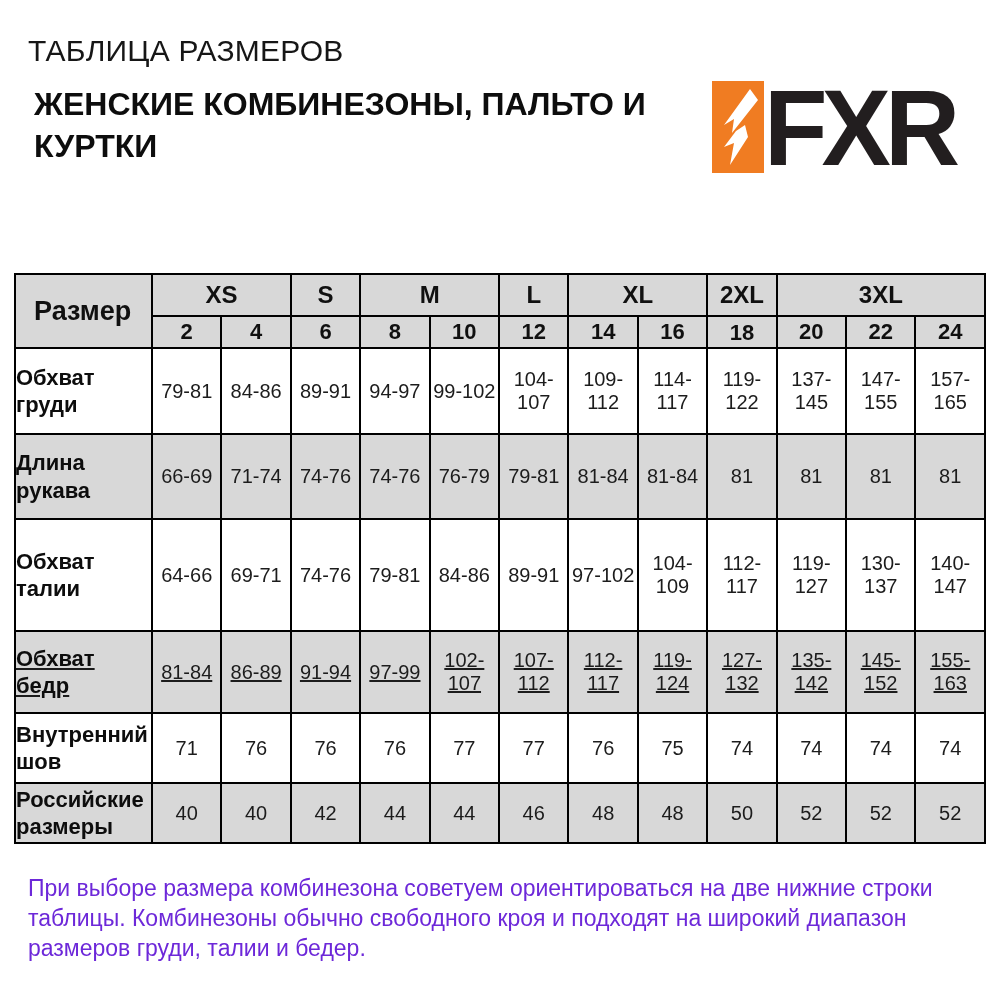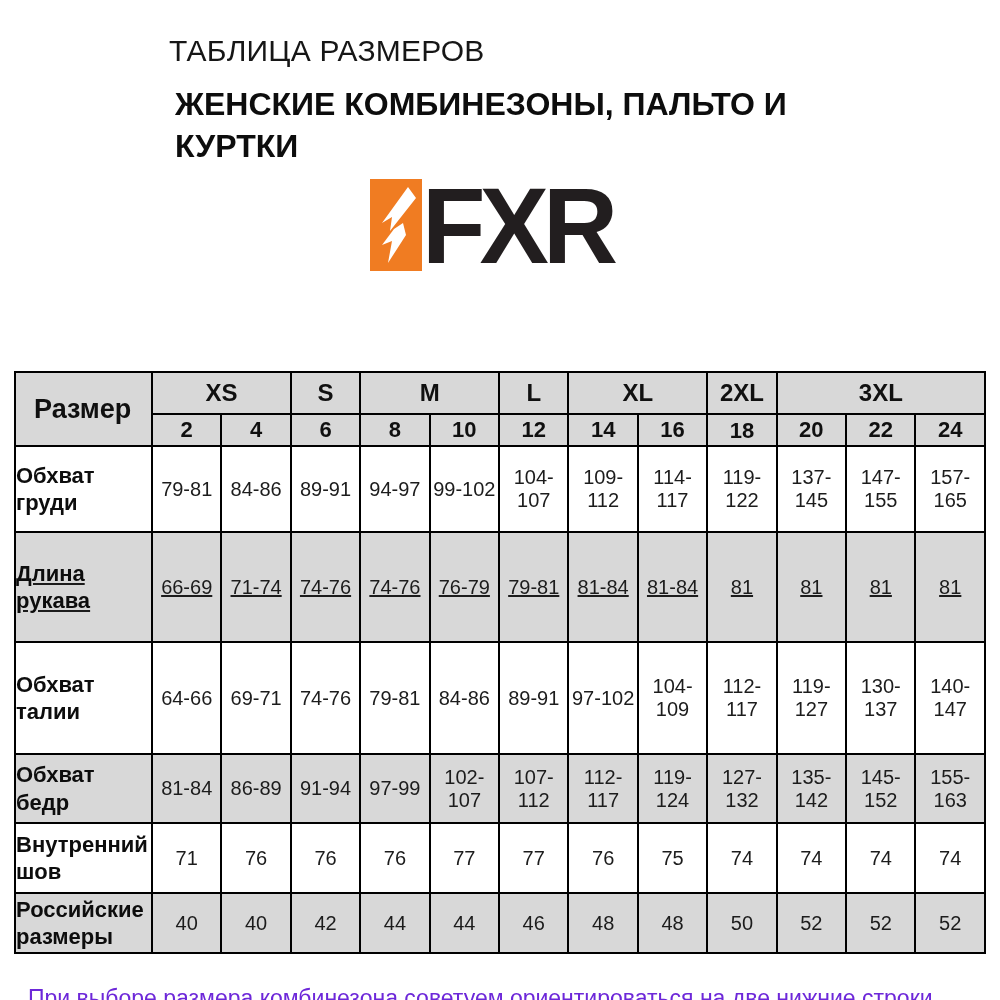--- a/index.html
+++ b/index.html
@@ -4,21 +4,21 @@
 <style>
   html,body{margin:0;padding:0;}
   body{
     width:1000px;height:1000px;background:#ffffff;
     font-family:"Liberation Sans","DejaVu Sans",sans-serif;
     color:#111111;overflow:hidden;
   }
   .page{padding:24px 14px 0 14px;box-sizing:border-box;}
 
   
-  .top{display:flex;justify-content:space-between;align-items:center;padding:0 14px;flex-direction:column;}
+  .top{display:flex;justify-content:space-between;align-items:flex-end;padding:0 14px;}
   .titles h1{
     font-size:30px;font-weight:400;margin:10px 0 16px 0;letter-spacing:0.2px;color:#161616;
   }
   .titles h2{
     font-size:32px;font-weight:700;margin:6px;max-width:650px;line-height:1.30;color:#0d0d0d;
   }
   .logo{display:flex;align-items:flex-start;margin-top:6px;margin-right:18px;}
   .logo-box{width:52px;height:92px;background:#f07c22;position:relative;flex:0 0 auto;}
   .logo-box svg{position:absolute;inset:0;}
   .logo-text{
@@ -126,21 +126,21 @@
           <td>94-97</td>
           <td>99-102</td>
           <td>104-107</td>
           <td>109-112</td>
           <td>114-117</td>
           <td>119-122</td>
           <td>137-145</td>
           <td>147-155</td>
           <td>157-165</td>
         </tr>
-        <tr class="stripe" style="height: 110px; text-decoration: underline;">
+        <tr class="stripe" style="height: 85px;">
           <th class="row-label">Длина рукава</th>
           <td>66-69</td>
           <td>71-74</td>
           <td>74-76</td>
           <td>74-76</td>
           <td>76-79</td>
           <td>79-81</td>
           <td>81-84</td>
           <td>81-84</td>
           <td>81</td>
@@ -156,21 +156,21 @@
           <td>79-81</td>
           <td>84-86</td>
           <td>89-91</td>
           <td>97-102</td>
           <td>104-109</td>
           <td>112-117</td>
           <td>119-127</td>
           <td>130-137</td>
           <td>140-147</td>
         </tr>
-        <tr class="stripe" style="height: 69px;">
+        <tr class="stripe" style="height: 82px; text-decoration: underline;">
           <th class="row-label">Обхват бедр</th>
           <td>81-84</td>
           <td>86-89</td>
           <td>91-94</td>
           <td>97-99</td>
           <td>102-107</td>
           <td>107-112</td>
           <td>112-117</td>
           <td>119-124</td>
           <td>127-132</td>

